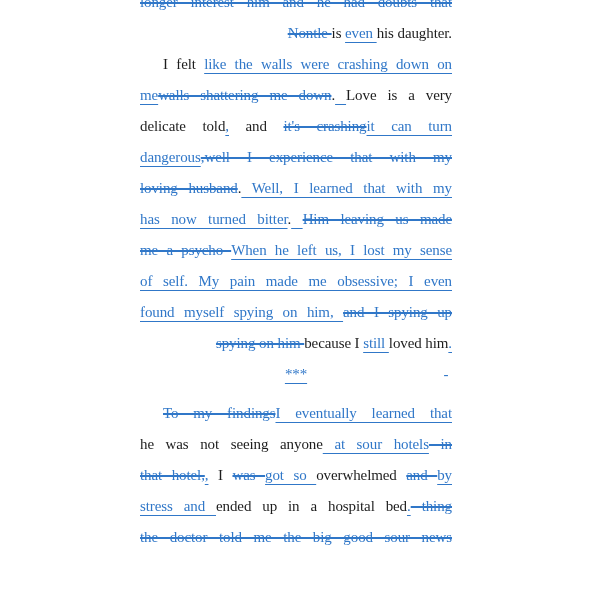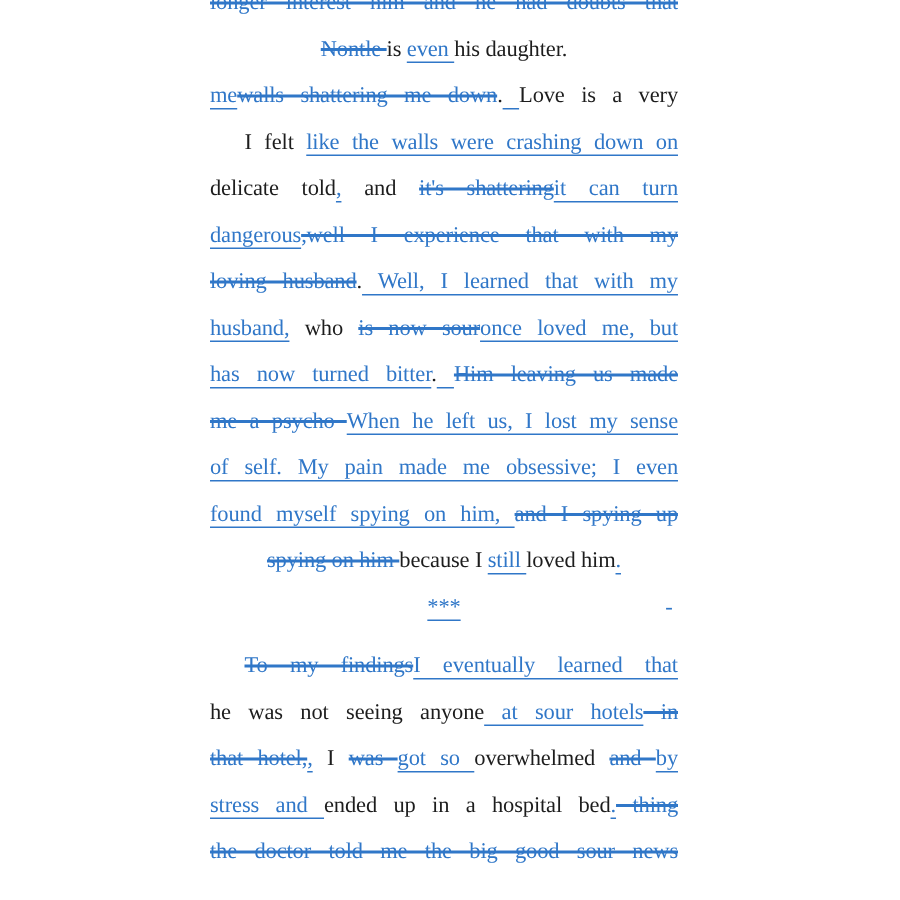--- a/index.html
+++ b/index.html
@@ -17,21 +17,21 @@
   }
   .textblock{
     position:absolute;left:140px;top:-13px;width:312px;
     font-size:15px;letter-spacing:-0.1px;color:var(--ink);
   }
   .line{
     height:31px;line-height:31px;overflow:hidden;
     text-align:justify;text-align-last:justify;
   }
   .line.last{
-    text-align:center;text-align-last:auto;font-family:Liberation Serif, serif;
+    text-align:right;text-align-last:auto;font-family:Liberation Serif, serif;
   }
   .line.indent{ text-indent:23px; }
   .line.gap-before{ margin-top:8px; }
   .plain{ color:var(--ink); }
   .ins{
     color:var(--blue);
     text-decoration:underline;
     text-decoration-thickness:1px;
     text-underline-offset:4px;
   }
@@ -50,26 +50,25 @@
     text-decoration:none;
   }
 </style>
 </head>
 <body>
 
 <div class="page">
   <div class="textblock" id="textblock">
       <div class="line justify"><span class="del">longer interest him and he had doubts that</span></div>
       <div class="line last"><span class="del">Nontle </span><span class="plain">is </span><span class="ins">even </span><span class="plain">his daughter.</span></div>
+      <div class="line justify indent"><span class="plain">I felt </span><span class="ins">like the walls were crashing down on</span></div>
       <div class="line justify"><span class="ins">me</span><span class="del">walls shattering me down</span><span class="plain">.</span><span class="ins">&nbsp;</span><span class="plain">Love is a very</span></div>
-      <div class="line justify indent"><span class="plain">I felt </span><span class="ins">like the walls were crashing down on</span></div>
-      <div class="line justify"><span class="plain">delicate told</span><span class="ins">,</span><span class="plain"> and </span><span class="del">it's shattering</span><span class="ins">it can turn</span></div>
+      <div class="line justify"><span class="plain">delicate told</span><span class="ins">,</span><span class="plain"> and </span><span class="del">it's crashing</span><span class="ins">it can turn</span></div>
       <div class="line justify"><span class="ins">dangerous</span><span class="del">,well I experience that with my</span></div>
       <div class="line justify"><span class="del">loving husband</span><span class="plain">.</span><span class="ins"> Well, I learned that with my</span></div>
-      <div class="line justify"><span class="ins">husband,</span><span class="plain"> who </span><span class="del">is now sour</span><span class="ins">once loved me, but</span></div>
       <div class="line justify"><span class="ins">has now turned bitter</span><span class="plain">.</span><span class="ins">&nbsp;</span><span class="del">Him leaving us made</span></div>
       <div class="line justify"><span class="del">me a psycho </span><span class="ins">When he left us, I lost my sense</span></div>
       <div class="line justify"><span class="ins">of self. My pain made me obsessive; I even</span></div>
       <div class="line justify"><span class="ins">found myself spying on him, </span><span class="del">and I spying up</span></div>
       <div class="line last"><span class="del">spying on him </span><span class="plain">because I </span><span class="ins">still </span><span class="plain">loved him</span><span class="ins">.</span></div>
       <div class="line separator"><span class="ins">***</span><span class="sep-dashes">- - -</span></div>
       <div class="line justify indent gap-before"><span class="del">To my findings</span><span class="ins">I eventually learned that</span></div>
       <div class="line justify"><span class="plain">he was not seeing anyone</span><span class="ins"> at sour hotels</span><span class="del"> in</span></div>
       <div class="line justify"><span class="del">that hotel,</span><span class="ins">,</span><span class="plain"> I </span><span class="del">was </span><span class="ins">got so </span><span class="plain">overwhelmed </span><span class="del">and </span><span class="ins">by</span></div>
       <div class="line justify"><span class="ins">stress and </span><span class="plain">ended up in a hospital bed</span><span class="ins">.</span><span class="del"> thing</span></div>

